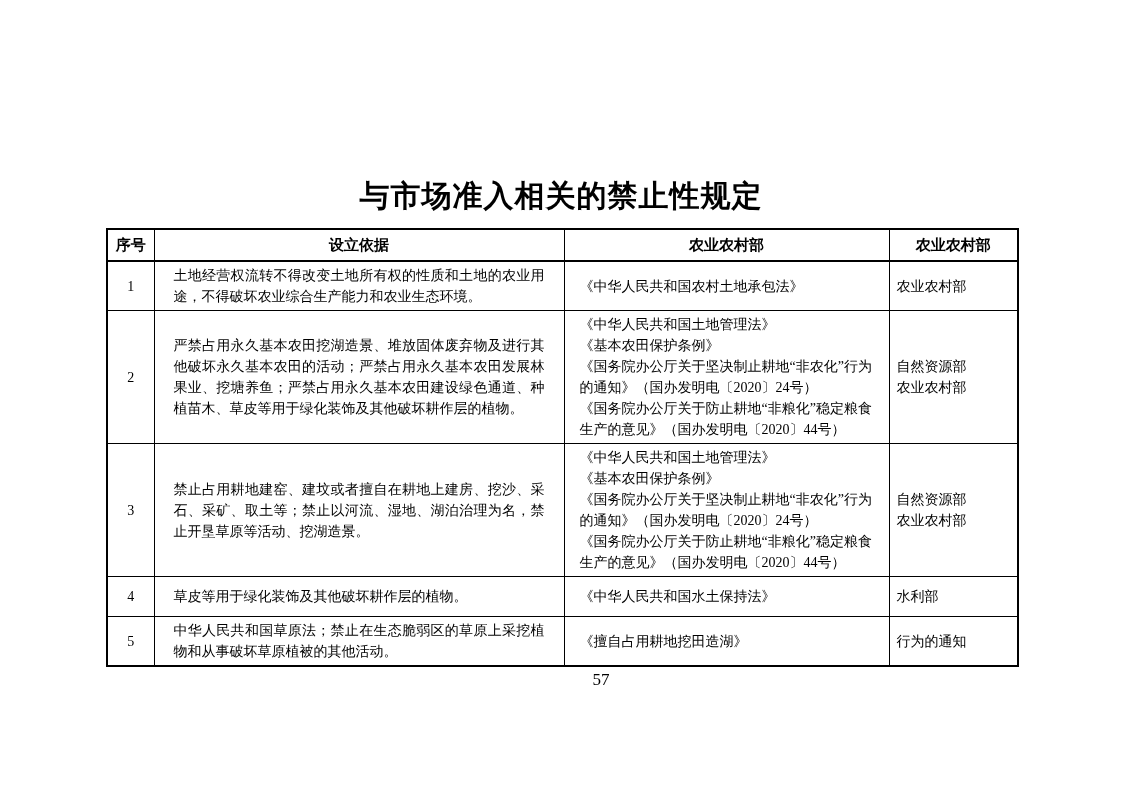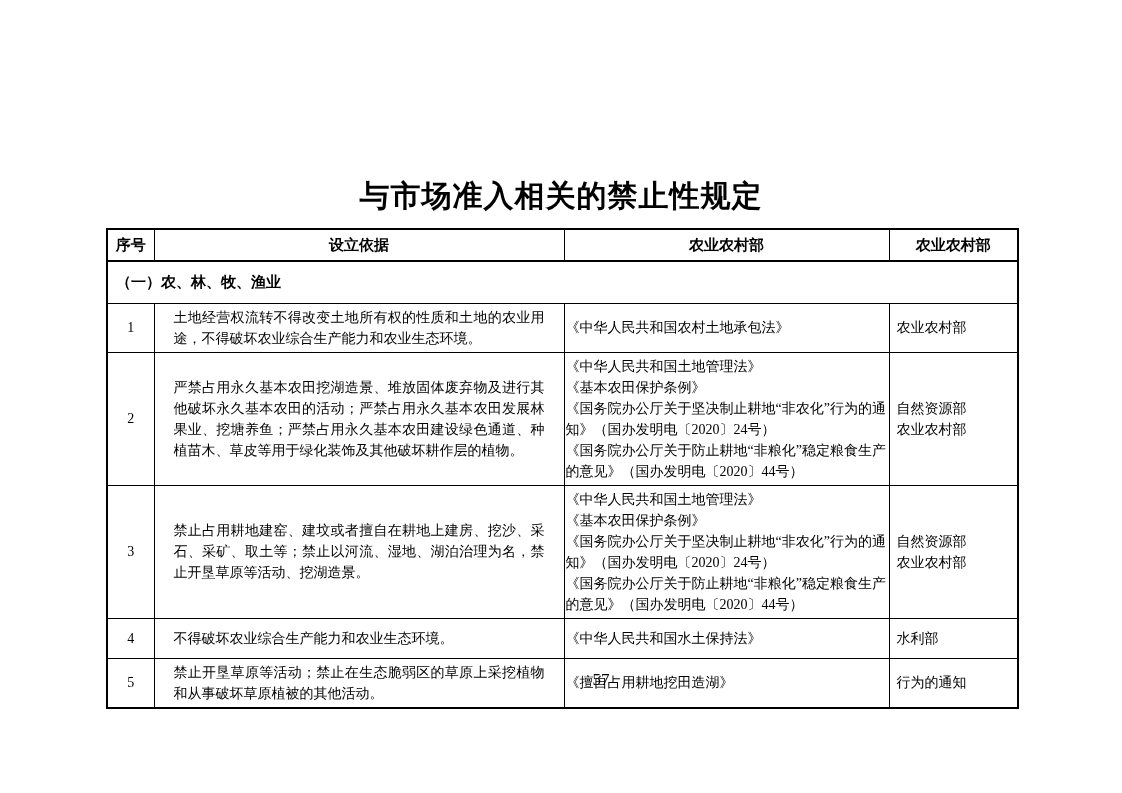--- a/index.html
+++ b/index.html
@@ -62,21 +62,21 @@
   td.cell-num {
     text-align: center;
     padding: 2px 2px;
   }
   td.cell-measure {
     text-align: justify;
     padding: 3px 19px;
   }
   td.cell-basis {
     text-align: left;
-    padding: 3px 1px;
+    padding: 3px 15px;
     white-space: pre-line;
   }
   td.cell-dept {
     text-align: left;
     padding: 9px 7px;
     white-space: pre-line;
   }
   .page-number {
     position: absolute;
     top: 670px;
@@ -101,23 +101,20 @@
       <col style="width:325px">
       <col style="width:129px">
     </colgroup>
     <tbody>
       <tr class="header-row" style="height:32px">
         <th>序号</th>
         <th>设立依据</th>
         <th>农业农村部</th>
         <th>农业农村部</th>
       </tr>
-      <tr class="section-row" style="height:42px">
-        <td colspan="4">（一）农、林、牧、渔业</td>
-      </tr>
 
       <tr style="height:47px">
         <td class="cell-num">1</td>
         <td class="cell-measure">土地经营权流转不得改变土地所有权的性质和土地的农业用途，不得破坏农业综合生产能力和农业生态环境。</td>
         <td class="cell-basis">《中华人民共和国农村土地承包法》</td>
         <td class="cell-dept">农业农村部</td>
       </tr>
 
       <tr style="height:110px">
         <td class="cell-num">2</td>
@@ -136,28 +133,28 @@
         <td class="cell-basis">《中华人民共和国土地管理法》
 《基本农田保护条例》
 《国务院办公厅关于坚决制止耕地“非农化”行为的通知》（国办发明电〔2020〕24号）
 《国务院办公厅关于防止耕地“非粮化”稳定粮食生产的意见》（国办发明电〔2020〕44号）</td>
         <td class="cell-dept">自然资源部
 农业农村部</td>
       </tr>
 
       <tr style="height:40px">
         <td class="cell-num">4</td>
-        <td class="cell-measure">不得破坏农业综合生产能力和农业生态环境。</td>
+        <td class="cell-measure">草皮等用于绿化装饰及其他破坏耕作层的植物。</td>
         <td class="cell-basis">《中华人民共和国水土保持法》</td>
         <td class="cell-dept">水利部</td>
       </tr>
 
       <tr style="height:40px">
         <td class="cell-num">5</td>
-        <td class="cell-measure">禁止开垦草原等活动；禁止在生态脆弱区的草原上采挖植物和从事破坏草原植被的其他活动。</td>
+        <td class="cell-measure">中华人民共和国草原法；禁止在生态脆弱区的草原上采挖植物和从事破坏草原植被的其他活动。</td>
         <td class="cell-basis">《擅自占用耕地挖田造湖》</td>
         <td class="cell-dept">行为的通知</td>
       </tr>
     </tbody>
   </table>
 
   <div class="page-number">57</div>
 
 </div>
 

